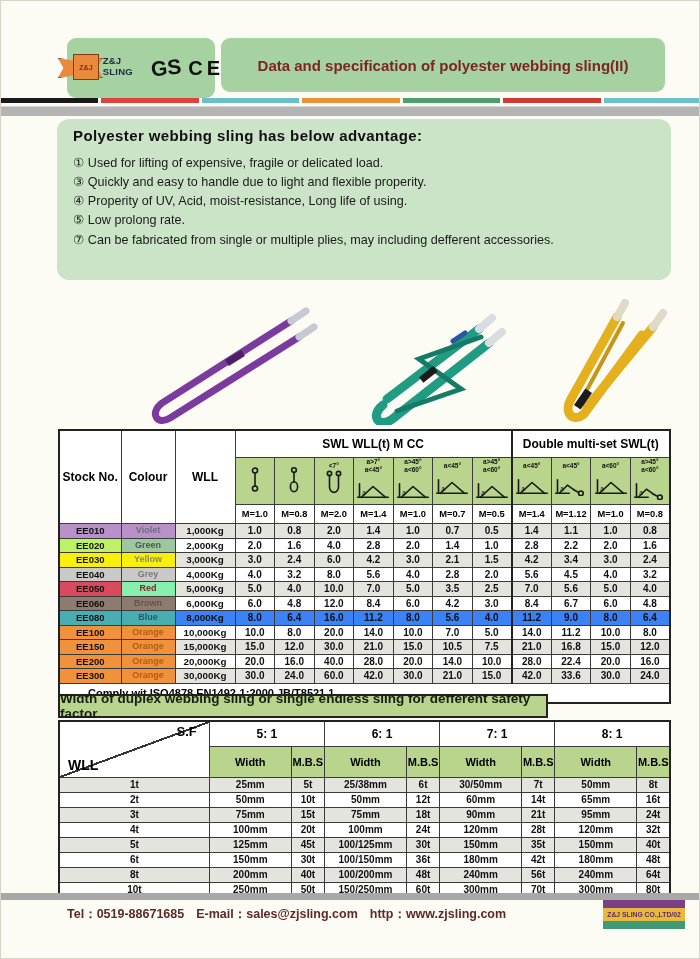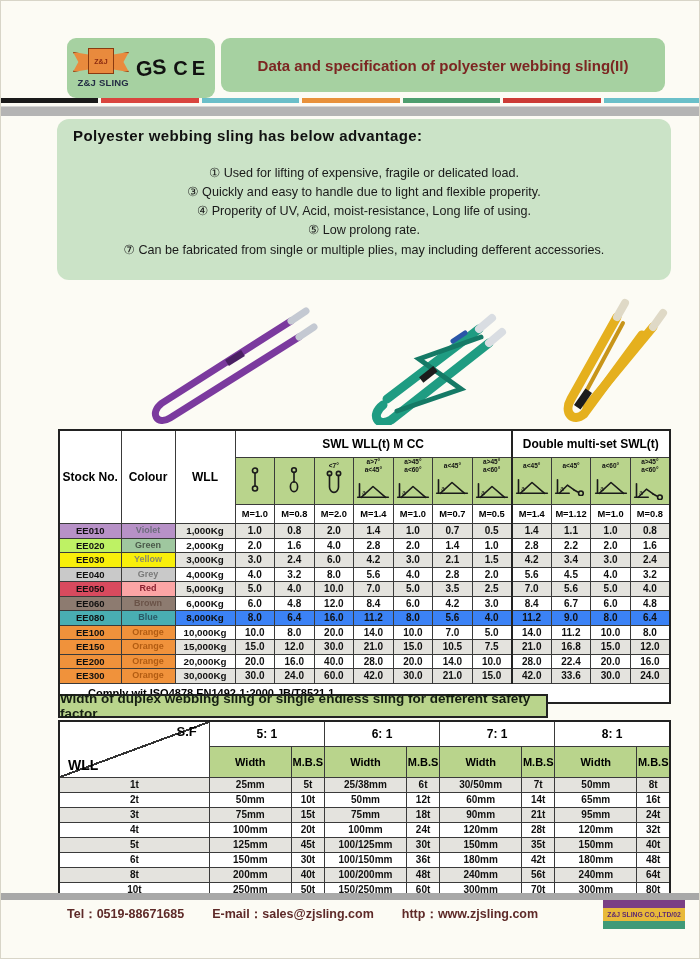--- a/index.html
+++ b/index.html
@@ -1,39 +1,39 @@
 <!DOCTYPE html>
 <html><head>
 <meta charset="utf-8">
 <style>
   html,body{margin:0;padding:0;}
   body{font-family:"Liberation Sans",sans-serif;background:#e8e6df;}
   .page{position:relative;width:700px;height:959px;background:#fcfbf4;margin:0 auto;overflow:hidden;border:1px solid #d8d5c8;box-sizing:border-box;}
 
   
   .logo-box{position:absolute;left:66px;top:37px;width:148px;height:60px;background:#a6d1a1;border-radius:9px;display:flex;align-items:center;justify-content:center;gap:7px;}
-  .logo{display:flex;flex-direction:column;align-items:flex-end;}
+  .logo{display:flex;flex-direction:row;align-items:flex-start;}
   .ribbon{position:relative;width:56px;height:28px;}
   .rib-w{position:absolute;top:4px;width:17px;height:20px;background:#e98a3d;border:1px solid #8a3a10;box-sizing:border-box;}
   .rib-l{left:0;clip-path:polygon(0 0,100% 14%,100% 86%,0 100%,32% 50%);}
   .rib-r{right:0;clip-path:polygon(0 14%,100% 0,68% 50%,100% 100%,0 86%);}
   .rib-c{position:absolute;left:15px;top:0;width:26px;height:26px;background:#e98a3d;border:1.5px solid #8a3a10;box-sizing:border-box;display:flex;align-items:center;justify-content:center;font-size:7px;font-weight:bold;color:#8a2a10;}
   .logo-label{font-size:9.5px;font-weight:bold;color:#232c44;margin-top:1px;letter-spacing:.2px;}
   .gs-mark{font-size:21px;font-weight:bold;color:#111;transform:rotate(-6deg);}
   .ce-mark{font-size:20px;font-weight:bold;color:#111;letter-spacing:4px;}
   .title-box{position:absolute;left:220px;top:37px;width:444px;height:54px;background:#a6d1a1;border-radius:9px;display:flex;align-items:center;justify-content:center;font-size:15px;font-weight:bold;color:#7c2622;}
 
   .stripe{position:absolute;left:0;top:97px;width:700px;height:5px;display:flex;gap:3px;}
   .stripe .seg{flex:1;}
   .grey-bar{position:absolute;left:0;top:105px;width:700px;height:9px;background:#b4b4b4;border-top:1px solid #d5d5d5;}
 
   
   .adv-box{position:absolute;left:56px;top:118px;width:614px;height:161px;background:#cbe3c7;border-radius:12px;box-sizing:border-box;padding:8px 16px;}
-  .adv-title{font-size:15px;font-weight:bold;color:#111;letter-spacing:.4px;margin-bottom:20px;}
-  .adv-item{font-size:12.6px;color:#1a1a1a;line-height:1.52;text-align:center;}
+  .adv-title{font-size:15px;font-weight:bold;color:#111;letter-spacing:.4px;margin-bottom:10px;}
+  .adv-item{font-size:12.6px;color:#1a1a1a;line-height:1.52;}
 
   
   .products{position:absolute;left:56px;top:282px;width:614px;height:142px;}
 
   
   table{border-collapse:collapse;table-layout:fixed;}
   .t1{position:absolute;left:57px;top:428px;width:613px;border:2px solid #222;}
   .t1 td{border:1px solid #3a3a3a;text-align:center;vertical-align:middle;padding:0;overflow:hidden;}
   .t1 .hd{font-size:12px;font-weight:bold;background:#fff;}
   .t1 .grp{height:26px;}
@@ -55,21 +55,21 @@
   .t2 .diag{position:relative;background:
       linear-gradient(to bottom right,rgba(0,0,0,0) calc(50% - 1px),#333 calc(50% - 1px),#333 calc(50% + 1px),rgba(0,0,0,0) calc(50% + 1px)) #fff;}
   .t2 .sf{position:absolute;right:12px;top:2px;font-size:13px;font-weight:bold;}
   .t2 .wll{position:absolute;left:8px;bottom:4px;font-size:14px;font-weight:bold;}
   .t2 .ratio{height:24px;font-size:12px;font-weight:bold;background:#fff;}
   .t2 .ghead{height:30px;font-size:11px;font-weight:bold;background:#b9d48c;}
   .t2 tr.datarow td{height:14px;line-height:14px;font-size:10px;font-weight:bold;color:#101010;}
 
   
   .footer-grey{position:absolute;left:0;top:892px;width:700px;height:7px;background:#a8a8a8;}
-  .footer-text{position:absolute;left:66px;top:905px;display:flex;gap:28px;font-size:12.5px;font-weight:bold;color:#5e2a28;}
+  .footer-text{position:absolute;left:66px;top:905px;display:flex;gap:12px;font-size:12.5px;font-weight:bold;color:#5e2a28;}
   .company-block{position:absolute;right:14px;top:899px;width:82px;}
   .cb-purple{height:8px;background:#7a3f85;}
   .cb-yellow{height:13px;background:#e8b93a;display:flex;align-items:center;justify-content:center;font-size:6.8px;font-weight:bold;color:#5e2a70;}
   .cb-green{height:8px;background:#3f9a78;}
 </style>
 </head>
 <body>
 
 <div class="page">
 
@@ -328,21 +328,21 @@
           <td class="val">4.0</td>
           <td class="val">2.8</td>
           <td class="val">2.0</td>
           <td class="val tl">5.6</td>
           <td class="val">4.5</td>
           <td class="val">4.0</td>
           <td class="val">3.2</td>
         </tr>
         <tr class="datarow" style="background:#e4e3de">
     <td class="stk" style="background:#d84a5e">EE050</td>
-    <td class="clr" style="background:#fca5a5;color:#8a2030">Red</td>
+    <td class="clr" style="background:#86efac;color:#8a2030">Red</td>
     <td class="wl">5,000Kg</td>
           <td class="val">5.0</td>
           <td class="val">4.0</td>
           <td class="val">10.0</td>
           <td class="val">7.0</td>
           <td class="val">5.0</td>
           <td class="val">3.5</td>
           <td class="val">2.5</td>
           <td class="val tl">7.0</td>
           <td class="val">5.6</td>

